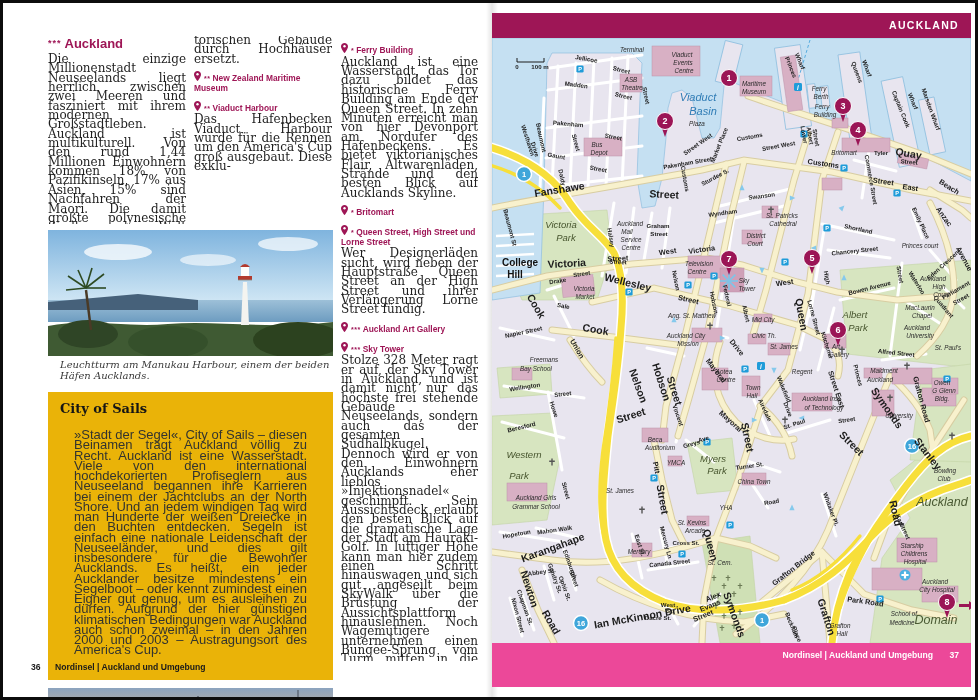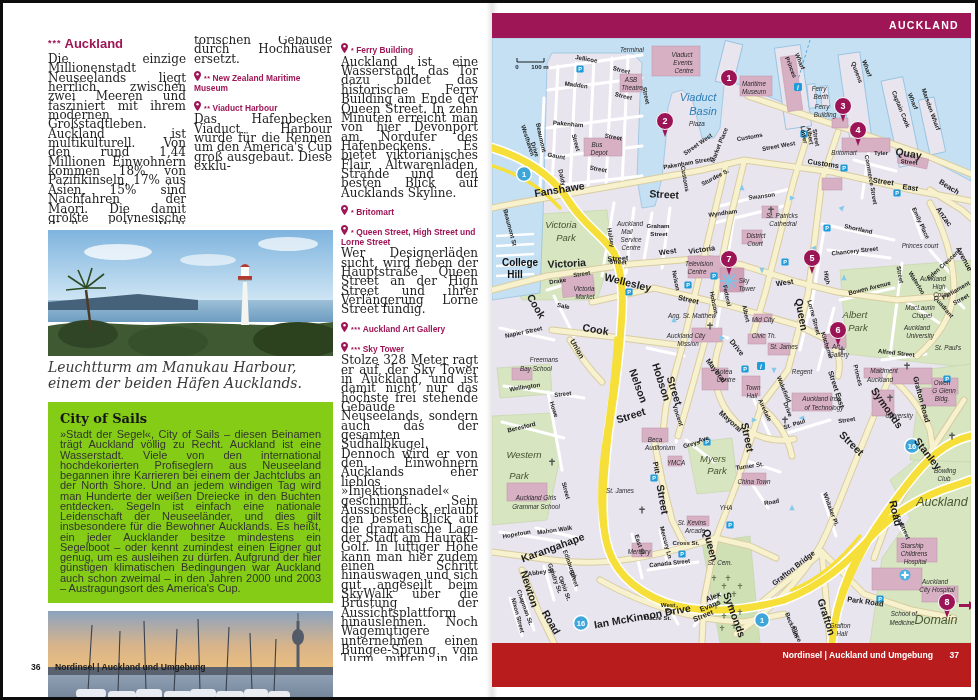--- a/index.html
+++ b/index.html
@@ -13,31 +13,31 @@
   .two-cols{display:flex;gap:8px;height:188px;overflow:hidden;}
   .tcol{width:138px;}
   .col3{width:137px;height:625px;overflow:hidden;}
   .art-title{color:#9e1656;font-weight:bold;font-size:13px;margin:0 0 4px 0;}
   .art-title .stars{font-size:9px;letter-spacing:1px;vertical-align:2px;margin-right:3px;}
   p.body{font-family:"DejaVu Serif",serif;font-size:12px;line-height:9.35px;text-align:justify;color:#1f1f1f;margin:0;}
   .sec{margin-top:7px;}
   .sec-h{color:#9e1656;font-weight:bold;font-size:8.4px;line-height:9.8px;margin:0 0 2px 0;}
   .sec-h .stars{font-size:7px;letter-spacing:.5px;margin:0 2px 0 2px;}
   figure{margin:0;}
-  .caption{font-family:"DejaVu Serif",serif;font-style:italic;font-size:14px;color:#3a3a3a;margin:3px 0 0 0;}
-  .sails-box{background:#84cc16;margin-top:11px;padding:9px 12px 10px 12px;box-sizing:border-box;width:285px;}
+  .caption{font-family:"DejaVu Serif",serif;font-style:italic;font-size:10px;color:#3a3a3a;margin:3px 0 0 12px;}
+  .sails-box{background:#eab308;margin-top:11px;padding:9px 12px 10px 12px;box-sizing:border-box;width:285px;}
   .sails-title{font-family:"DejaVu Serif",serif;font-weight:bold;font-size:13px;color:#151515;margin:0 0 3px 0;}
-  .sails-body{font-size:11px;line-height:10.25px;text-align:justify;color:#33342f;margin:0;}
+  .sails-body{font-size:13px;line-height:10.25px;text-align:justify;color:#33342f;margin:14px;}
   .photo{display:block;margin-top:8px;}
   .footer-left{position:absolute;left:0;top:659px;width:489px;font-size:8.6px;font-weight:bold;color:#1a1a1a;}
   .footer-left .pn{position:absolute;left:28px;}
   .footer-left .ft{position:absolute;left:52px;}
   
   .band-top{position:absolute;left:489px;top:10px;width:479px;height:25px;background:#9e1656;color:#fff;font-weight:bold;font-size:10.5px;letter-spacing:1.3px;text-align:right;line-height:25px;padding-right:12px;box-sizing:border-box;}
-  .band-bot{position:absolute;left:489px;top:640px;width:479px;height:44px;background:#b91c1c;color:#fff;}
+  .band-bot{position:absolute;left:489px;top:640px;width:479px;height:44px;background:#ec4899;color:#fff;}
   .band-bot .inner{position:absolute;right:12px;top:7px;font-weight:bold;font-size:8.6px;}
   .band-bot .pn{margin-left:14px;}
   .map-wrap{position:absolute;left:489px;top:35px;width:479px;height:605px;background:#e8e5ef;overflow:hidden;}
   
   .lbl{font-family:"Liberation Sans",sans-serif;fill:#1c1c1c;text-anchor:middle;}
   .lbl-st{font-size:6.1px;font-weight:bold;}
   .lbl-major{font-size:7.4px;font-weight:bold;}
   .lbl-majorb{font-size:10.5px;font-weight:bold;}
   .lbl-poi{font-size:6.3px;font-style:italic;fill:#2b2b2b;}
   .lbl-water{font-size:11px;font-style:italic;fill:#2f7cb5;}

